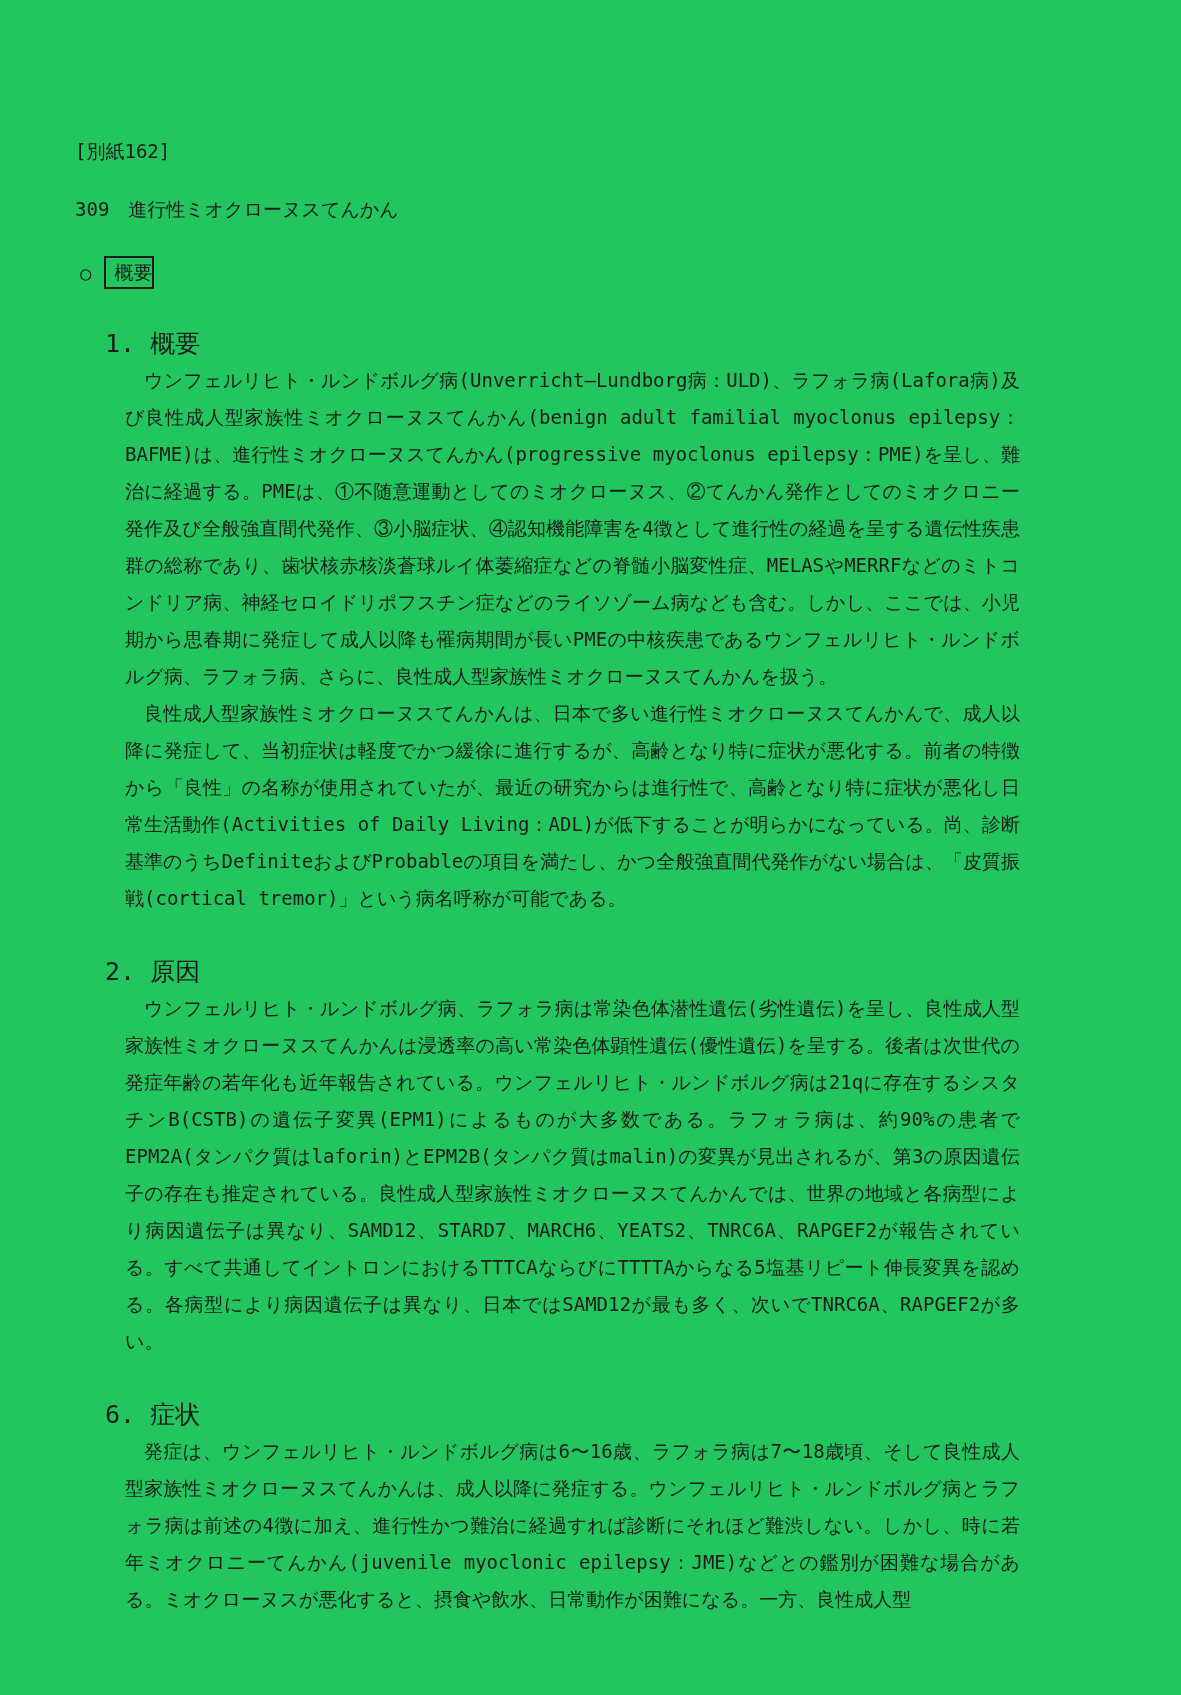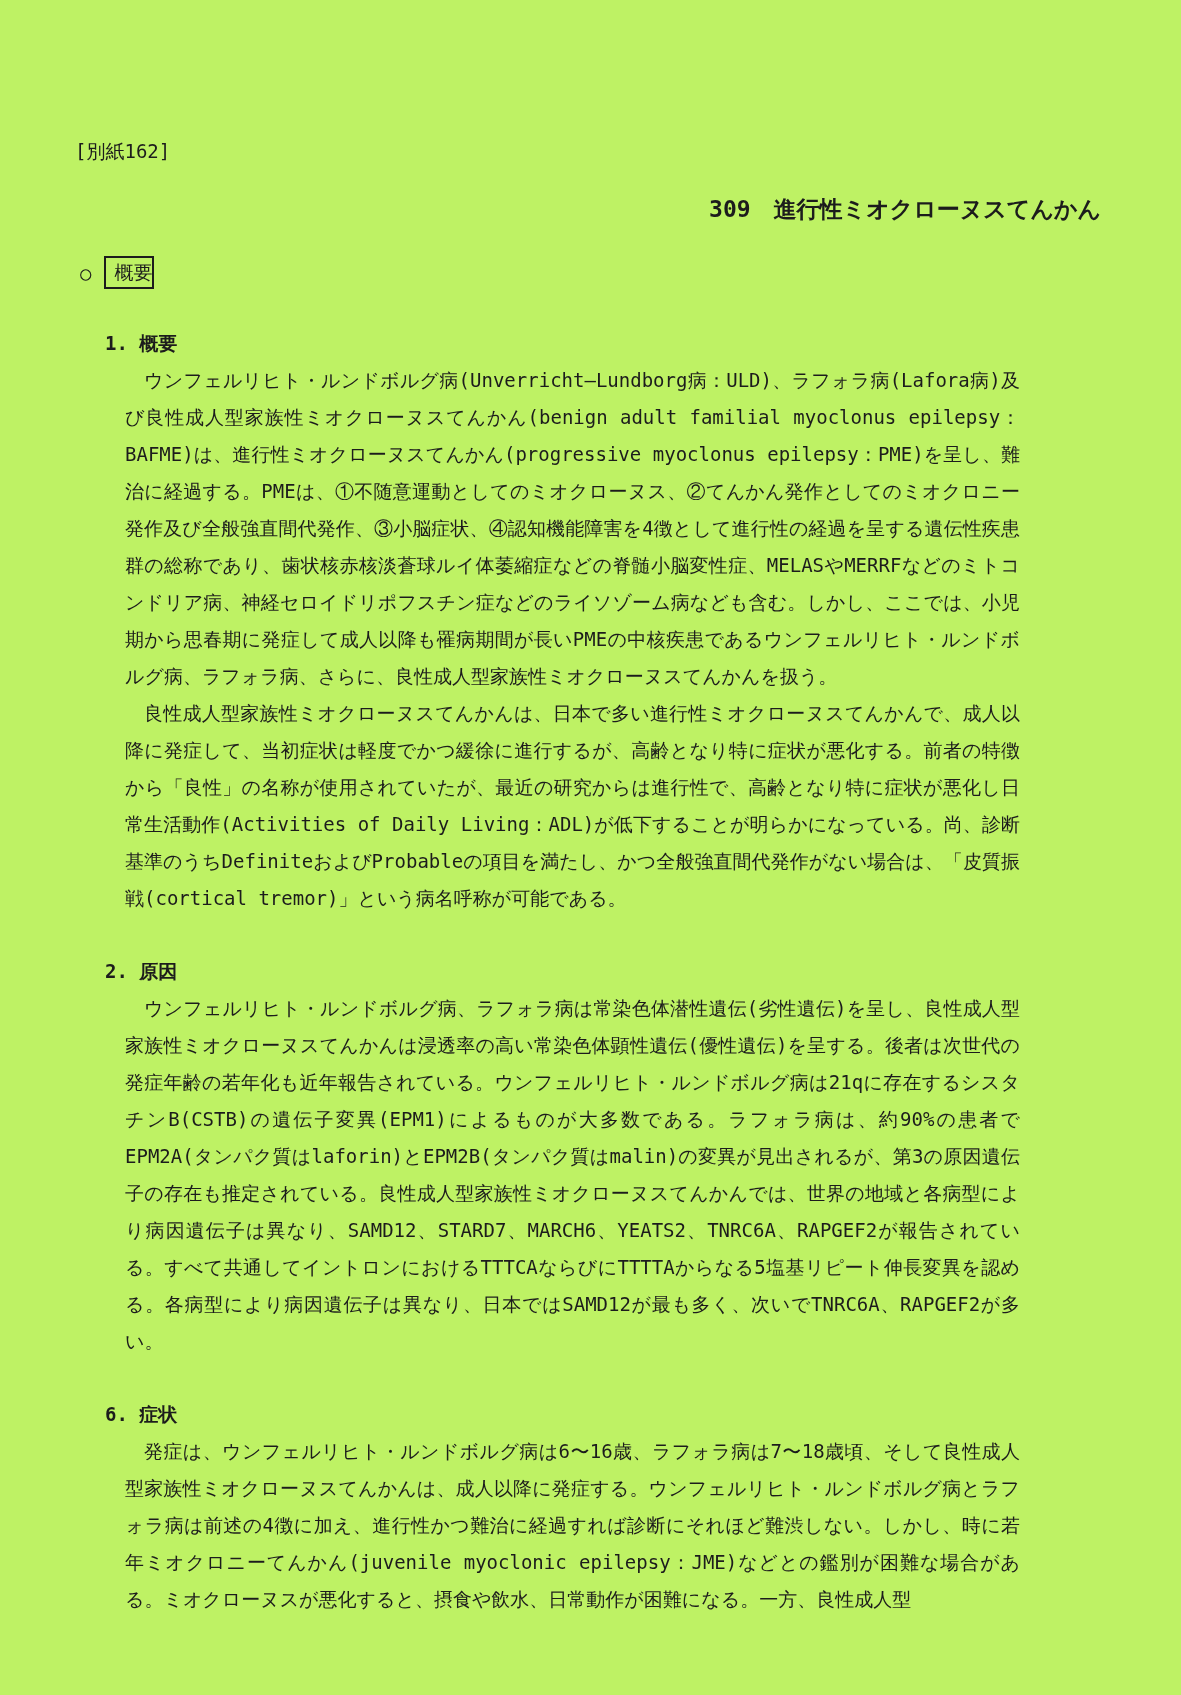--- a/index.html
+++ b/index.html
@@ -5,55 +5,55 @@
   * { box-sizing: border-box; }
   html, body {
     margin: 0;
     padding: 0;
     background: #ffffff;
   }
   .page {
     position: relative;
     width: 1181px;
     min-height: 1695px;
-    background: #bef264;
+    background: #22c55e;
     color: #1c1c1c;
     font-family: "DejaVu Sans Mono", "Liberation Mono", monospace;
     padding: 140px 80px 40px 75px;
   }
   .attachment-label {
     font-size: 19px;
     line-height: 22px;
     margin: 0 0 36px 0;
     white-space: pre;
   }
   .doc-title {
-    font-size: 23px;
-    font-weight: bold;
-    text-align: right;
+    font-size: 19px;
+    font-weight: normal;
+    text-align: left;
     line-height: 22px;
     margin: 0 0 36px 0;
   }
   .overview-header {
     display: flex;
     align-items: center;
     gap: 13px;
     font-size: 19px;
     line-height: 22px;
     margin: 0 0 0 5px;
   }
   .boxed {
     display: inline-block;
     border: 2px solid #1c1c1c;
     padding: 3px 0 4px 8px;
   }
   .doc-section { margin: 0; }
   .section-heading {
-    font-size: 19px;
-    font-weight: bold;
+    font-size: 25px;
+    font-weight: normal;
     line-height: 37px;
     margin: 36px 0 0 30px;
   }
   .para {
     font-size: 19px;
     line-height: 37px;
     margin: 0 81px 0 50px;
     text-align: justify;
     text-indent: 19px;
     overflow-wrap: break-word;

